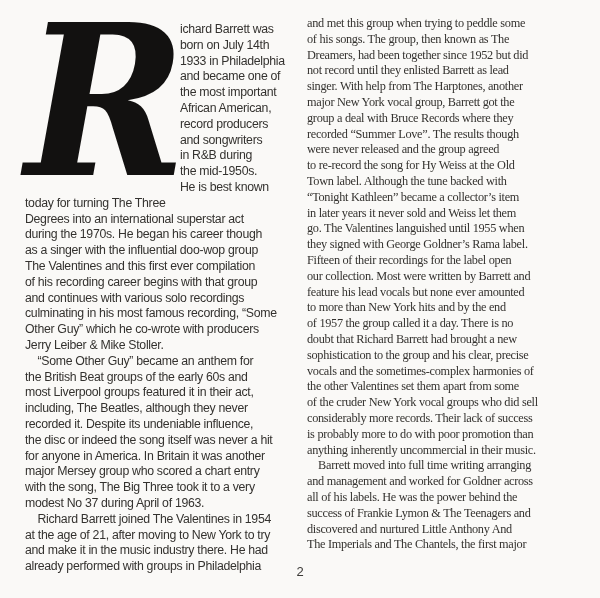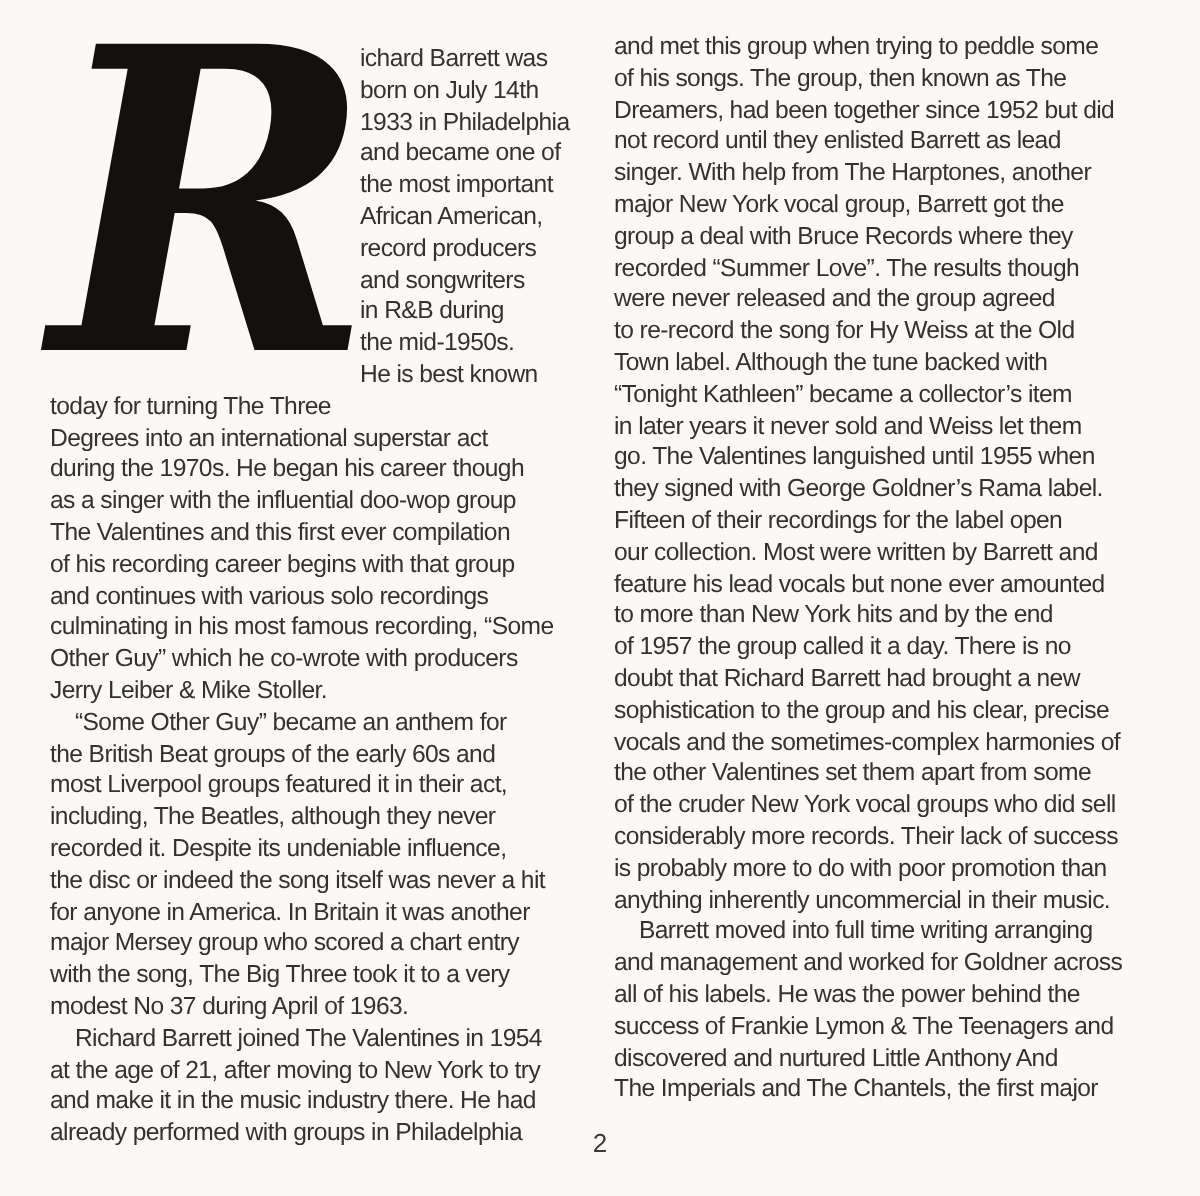--- a/index.html
+++ b/index.html
@@ -16,21 +16,21 @@
     display: flex;
     gap: 14px;
     padding: 14px 12px 0 25px;
   }
   .col {
     font-size: 12.3px;
     line-height: 15.8px;
     letter-spacing: -0.3px;
   }
   .col-left  { width: 268px; padding-top: 8px; }
-  .col-right { width: 281px; padding-top: 2px; }
+  .col-right { width: 281px; padding-top: 2px; font-family: Liberation Serif, serif; }
   .flow { white-space: pre-line; }
   .dropcap {
     float: left;
     width: 146px;
     height: 156px;
     margin: 0 9px 2px 0;
   }
   .dropcap svg { display: block; overflow: visible; }
   .dropcap text {
     font-family: "DejaVu Serif", serif;

